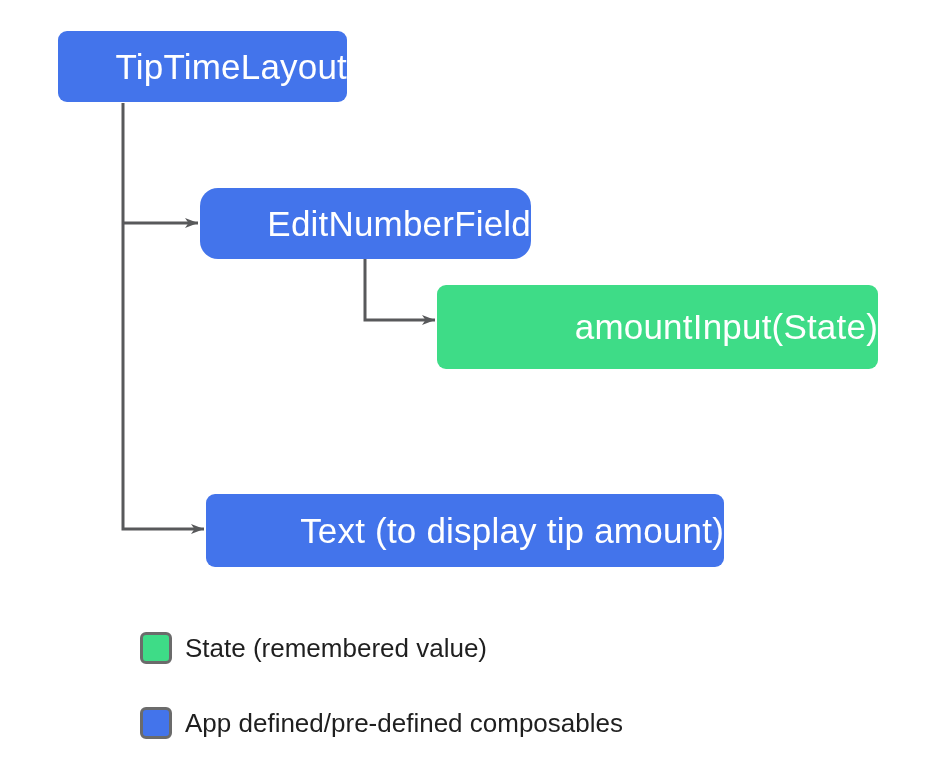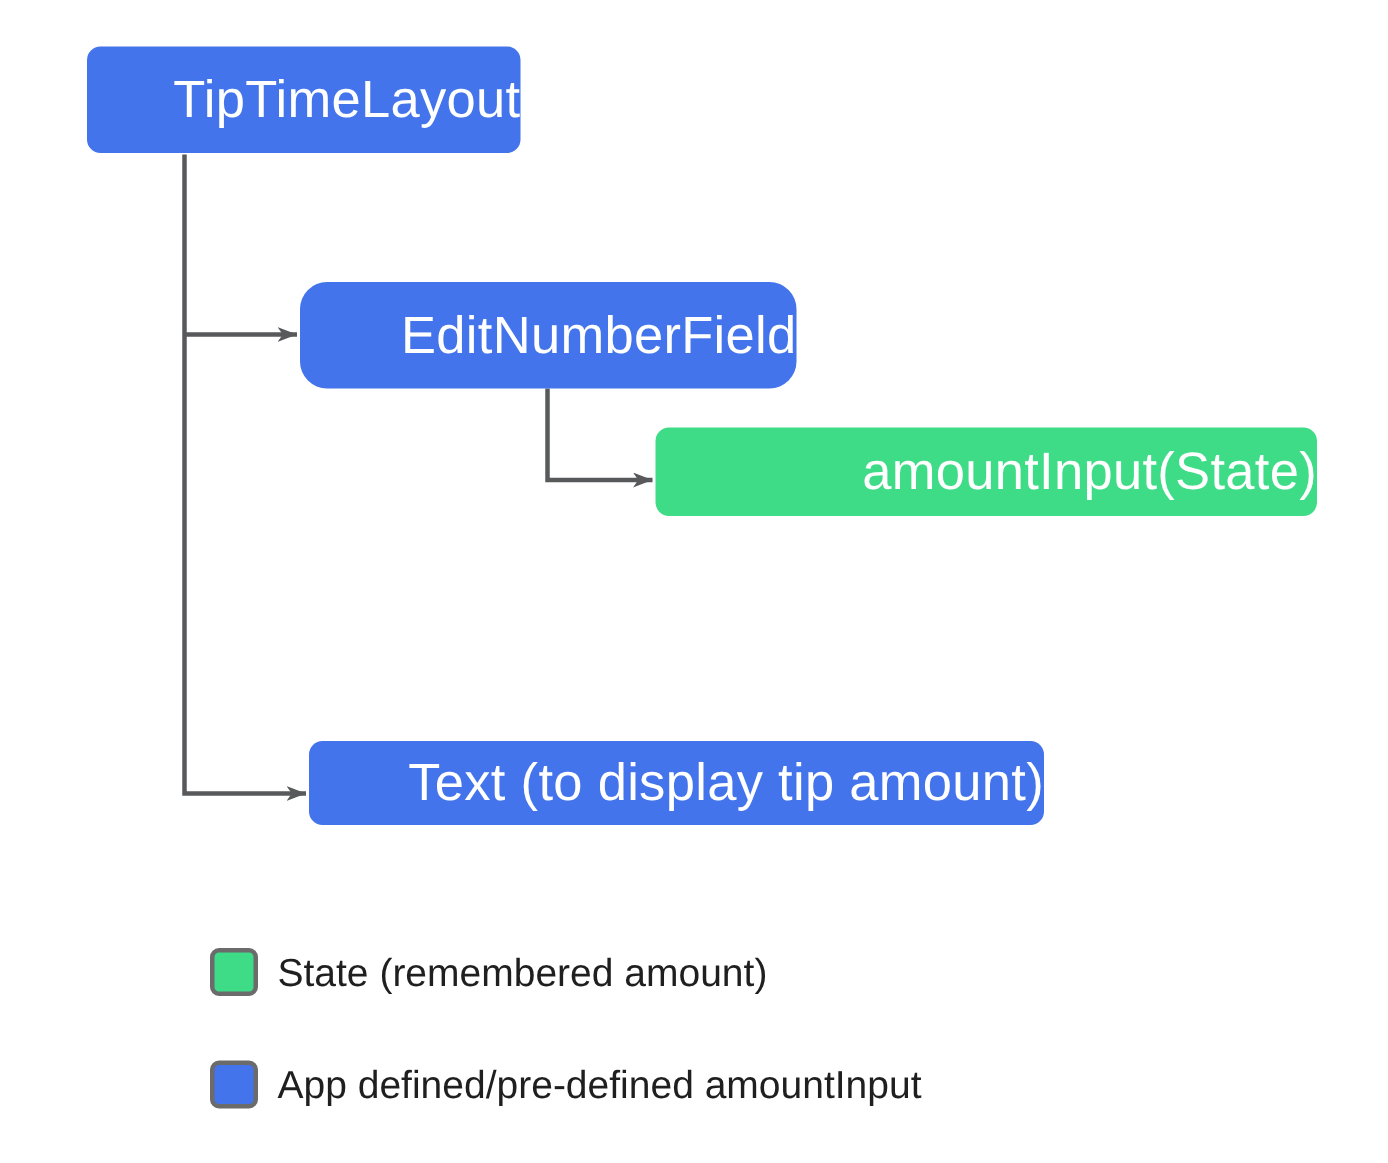--- a/index.html
+++ b/index.html
@@ -74,31 +74,31 @@
   </svg>
 
   <div class="node" style="left: 58px; top: 31px; width: 289px; height: 71px; background-color: rgb(67, 116, 235);">
     <span>TipTimeLayout</span>
   </div>
 
   <div class="node" style="left: 200px; top: 188px; width: 331px; height: 71px; background-color: rgb(67, 116, 235); border-radius: 18px;">
     <span>EditNumberField</span>
   </div>
 
-  <div class="node" style="left: 437px; top: 285px; width: 441px; height: 59px; background-color: rgb(62, 220, 135);">
+  <div class="node" style="left: 437px; top: 285px; width: 441px; height: 84px; background-color: rgb(62, 220, 135);">
     <span>amountInput(State)</span>
   </div>
 
-  <div class="node" style="left: 206px; top: 494px; width: 490px; height: 56px; background-color: rgb(67, 116, 235);">
+  <div class="node" style="left: 206px; top: 494px; width: 490px; height: 73px; background-color: rgb(67, 116, 235); padding-left: 28px;">
     <span>Text (to display tip amount)</span>
   </div>
 
   <div class="legend-row" style="left:140px; top:632px;">
     <span class="swatch" style="background-color: rgb(62, 220, 135);"></span>
-    <span class="legend-label">State (remembered amount)</span>
+    <span class="legend-label">State (remembered value)</span>
   </div>
 
   <div class="legend-row" style="left:140px; top:707px;">
     <span class="swatch" style="background-color: rgb(67, 116, 235);"></span>
-    <span class="legend-label">App defined/pre-defined amountInput</span>
+    <span class="legend-label">App defined/pre-defined composables</span>
   </div>
 
 </div>
 
 </body></html>

